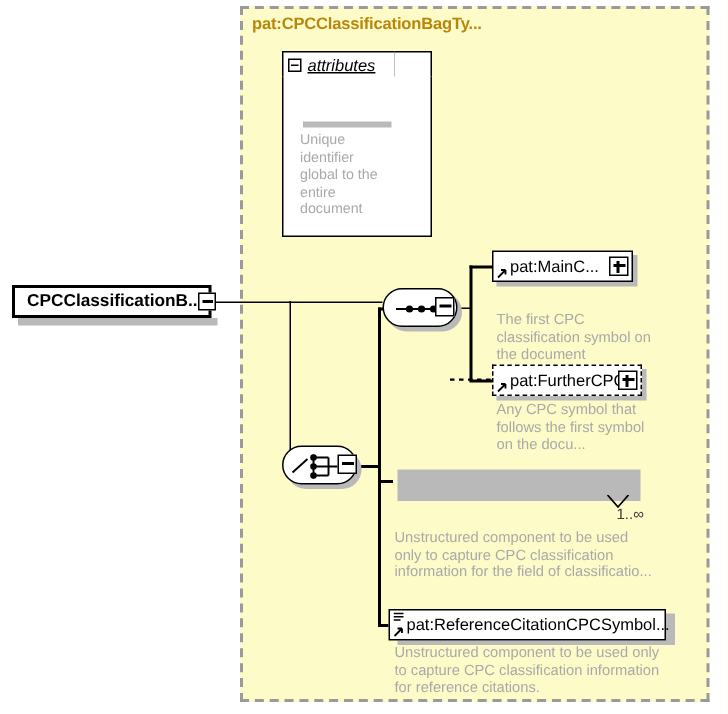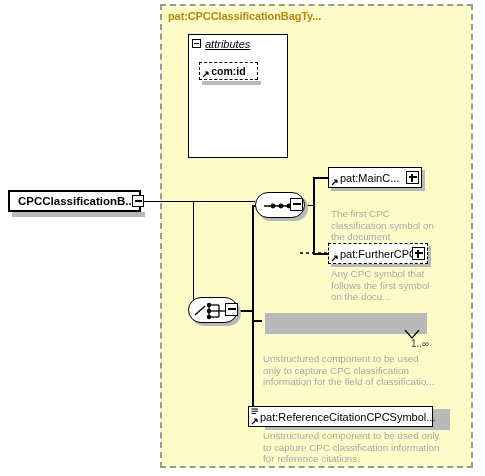--- a/index.html
+++ b/index.html
@@ -330,26 +330,21 @@
   </svg>
 
   <div class="attr-group">
     <span class="expander"></span>
     <span class="attr-label">attributes</span>
   </div>
   <div class="attr-body-topright"></div>
   <div class="attr-body"></div>
 
   <div class="attr-node-shadow"></div>
-  <div class="attr-node">
-    <svg class="corner-arrow" viewBox="0 0 8 8">
-      <path d="M1 7 L6 2 M6 2 L3 2 M6 2 L6 5" stroke="#000" stroke-width="1.2" fill="none"></path>
-    </svg>
-    <span class="nm">com:id</span>
-  </div>
+  <div class="attr-desc">Unique identifier global to the entire document</div>
 
   <div class="root-el-shadow"></div>
   <div class="root-el">
     <span class="nm">CPCClassificationB...</span>
   </div>
   <div class="root-expander"></div>
 
   <div class="compositor-shadow" style="left:258px; top:195px;"></div>
   <div class="compositor" style="left:255px; top:192px;">
     <svg viewBox="0 0 50 26" style="position:absolute; left:0; top:0; width:50px; height:26px;">
@@ -404,21 +399,21 @@
 
   <div class="el-shadow" style="left:265px; top:313px; width:162px;"></div>
 
   <svg style="position:absolute; left:404px; top:330px; width:16px; height:9px;">
     <path d="M1 0 L8 8 L15 0" stroke="#000" stroke-width="1.2" fill="none"></path>
   </svg>
   <div class="card-label" style="left:411px; top:338px;">1..∞</div>
   <div class="el-desc" style="left:263px; top:353px; width:175px;">Unstructured component to be used only to capture CPC classification information for the field of classificatio...</div>
 
   <div class="el-shadow" style="left:265px; top:409px; width:185px;"></div>
-  <div class="el-box" style="left:248px; top:406px; width:185px;align-items:center;">
+  <div class="el-box" style="left:259px; top:406px; width:185px;align-items:center;">
     <svg class="lines-glyph" viewBox="0 0 8 7">
       <line x1="0.5" y1="1" x2="7" y2="1" stroke="#000" stroke-width="1"></line>
       <line x1="0.5" y1="3.2" x2="7" y2="3.2" stroke="#000" stroke-width="1"></line>
       <line x1="0.5" y1="5.4" x2="5" y2="5.4" stroke="#000" stroke-width="1"></line>
     </svg>
     <svg class="corner-arrow" viewBox="0 0 8 8">
       <path d="M1 7 L6 2 M6 2 L3 2 M6 2 L6 5" stroke="#000" stroke-width="1.2" fill="none"></path>
     </svg>
     <span class="nm">pat:ReferenceCitationCPCSymbol...</span>
   </div>

